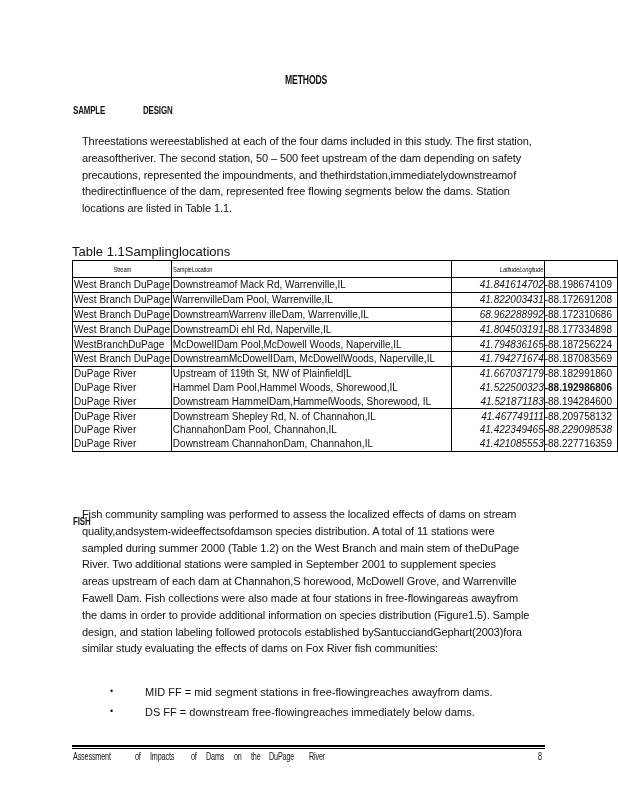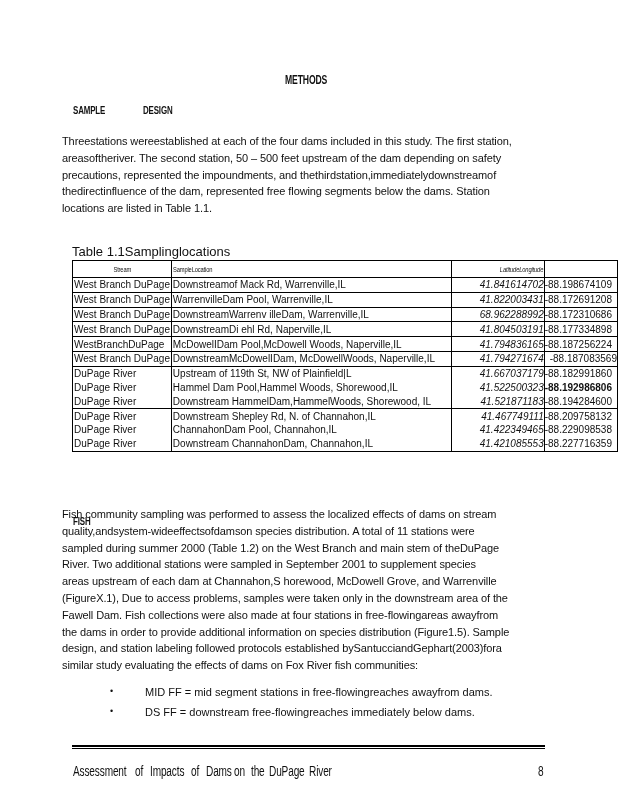--- a/index.html
+++ b/index.html
@@ -4,21 +4,21 @@
 <style>
   html, body { margin: 0; padding: 0; background: #ffffff; }
   body { width: 618px; height: 800px; position: relative; overflow: hidden;
          font-family: "Liberation Sans", sans-serif; color: #111; }
   .condensed { font-family: "Liberation Sans", sans-serif; font-weight: bold;
                transform: scaleX(0.72); transform-origin: left center; display: inline-block;
                letter-spacing: -0.2px; white-space: nowrap; }
   .title { position: absolute; top: 73px; left: 285px; font-size: 12px; }
   .section { position: absolute; left: 73px; font-size: 11px; }
   .section .word2 { position: absolute; left: 70px; top: 0; }
-  .para { position: absolute; left: 62px; width: 460px; font-size: 11px; line-height: 16.8px;
+  .para { position: absolute; left: 82px; width: 460px; font-size: 11px; line-height: 16.8px;
           text-align: justify; letter-spacing: -0.1px; }
   .para div { white-space: nowrap; }
   .caption { position: absolute; left: 72px; top: 244px; font-size: 13px; }
   table { position: absolute; left: 72px; top: 260px; border-collapse: collapse;
           font-size: 10px; }
   td { border-left: 1px solid #000; border-right: 1px solid #000; padding: 0 0 0 1px;
        height: 13.8px; white-space: nowrap; overflow: hidden; line-height: 13px; }
   tr.bt td { border-top: 1px solid #000; }
   tr.last td { border-bottom: 1px solid #000; }
   tr.hdr td { border-top: 1px solid #000; border-bottom: 1px solid #000; height: 16px; }
@@ -26,21 +26,21 @@
   .c2 { width: 280px; }
   .c3 { width: 95px; text-align: right; padding-right: 0; font-style: italic; }
   .c4 { width: 72px; border-right: 1px solid #000; }
   .hdrtxt { font-size: 8px; }
   .bullets { position: absolute; left: 110px; font-size: 11px; }
   .bullet { position: relative; height: 20px; white-space: nowrap; }
   .bullet .dot { position: absolute; left: 0; top: 0; font-size: 9px; }
   .bullet .txt { position: absolute; left: 35px; top: 0; }
   .rule-thick { position: absolute; left: 72px; top: 745px; width: 473px; height: 2px; background: #000; }
   .rule-thin { position: absolute; left: 72px; top: 748px; width: 473px; height: 1px; background: #000; }
-  .footer { position: absolute; top: 751px; left: 73px; width: 470px; height: 12px; font-size: 14px; margin-top: 12px; }
+  .footer { position: absolute; top: 751px; left: 73px; width: 470px; height: 12px; font-size: 10px; }
   .footer span.w { position: absolute; top: 0; }
 </style>
 </head>
 <body>
 
 <div>
 
   <div class="title">
     <span class="condensed">METHODS</span>
   </div>
@@ -97,21 +97,21 @@
         <tr class="bt">
           <td class="c1">WestBranchDuPage</td>
           <td class="c2">McDowelIDam Pool,McDowell Woods, Naperville,IL</td>
           <td class="c3">41.794836165</td>
           <td class="c4" style="padding-left: 0px;">-88.187256224</td>
         </tr>
         <tr class="bt">
           <td class="c1">West Branch DuPage</td>
           <td class="c2">DownstreamMcDowelIDam,   McDowellWoods, Naperville,IL</td>
           <td class="c3">41.794271674</td>
-          <td class="c4" style="padding-left: 0px; text-align: right;">-88.187083569</td>
+          <td class="c4" style="padding-left: 0px;">-88.187083569</td>
         </tr>
         <tr class="bt">
           <td class="c1">DuPage River</td>
           <td class="c2">Upstream of 119th St, NW  of Plainfield|L</td>
           <td class="c3">41.667037179</td>
           <td class="c4" style="padding-left: 0px;">-88.182991860</td>
         </tr>
         <tr>
           <td class="c1">DuPage River</td>
           <td class="c2">Hammel Dam Pool,Hammel Woods, Shorewood,IL</td>
@@ -127,42 +127,41 @@
         <tr class="bt">
           <td class="c1">DuPage River</td>
           <td class="c2">Downstream Shepley Rd, N. of Channahon,IL</td>
           <td class="c3">41.467749111</td>
           <td class="c4" style="padding-left: 0px;">-88.209758132</td>
         </tr>
         <tr>
           <td class="c1">DuPage River</td>
           <td class="c2">ChannahonDam Pool, Channahon,IL</td>
           <td class="c3">41.422349465</td>
-          <td class="c4" style="padding-left: 0px;">-88.229098538</td>
+          <td class="c4" style="padding-left: 0px; font-style: italic;">-88.229098538</td>
         </tr>
         <tr class=" last">
           <td class="c1">DuPage River</td>
           <td class="c2">Downstream ChannahonDam, Channahon,IL</td>
           <td class="c3">41.421085553</td>
           <td class="c4" style="padding-left: 0px;">-88.227716359</td>
         </tr>
       </tbody>
   </table>
 
   <div class="section" style="top:478px;margin-top:37px;">
     <span class="condensed">FISH</span>
   </div>
 
   <div class="para" style="top:506px;">
     <div>Fish community sampling was performed to assess the localized effects of dams on stream</div>
     <div>quality,andsystem-wideeffectsofdamson species distribution.  A total of 11 stations were</div>
     <div>sampled during summer 2000 (Table 1.2) on the West Branch and main stem of theDuPage</div>
     <div>River.  Two additional stations were sampled in September 2001 to supplement species</div>
     <div>areas upstream of each dam at Channahon,S horewood,  McDowell Grove, and Warrenville</div>
-    <div>(FigureX.1), Due to access problems, samples were taken only in the downstream area of the</div>
     <div>Fawell Dam.  Fish collections were also made at four stations in free-flowingareas awayfrom</div>
     <div>the dams in order to provide additional information on species distribution (Figure1.5). Sample</div>
     <div>design, and station labeling followed protocols established bySantucciandGephart(2003)fora</div>
     <div>similar study evaluating the effects of dams on Fox River fish communities:</div>
   </div>
 
   <div class="bullets" style="top:686px;">
     <div class="bullet">
       <span class="dot">•</span>
       <span class="txt">MID FF = mid segment stations in free-flowingreaches awayfrom dams.</span>

